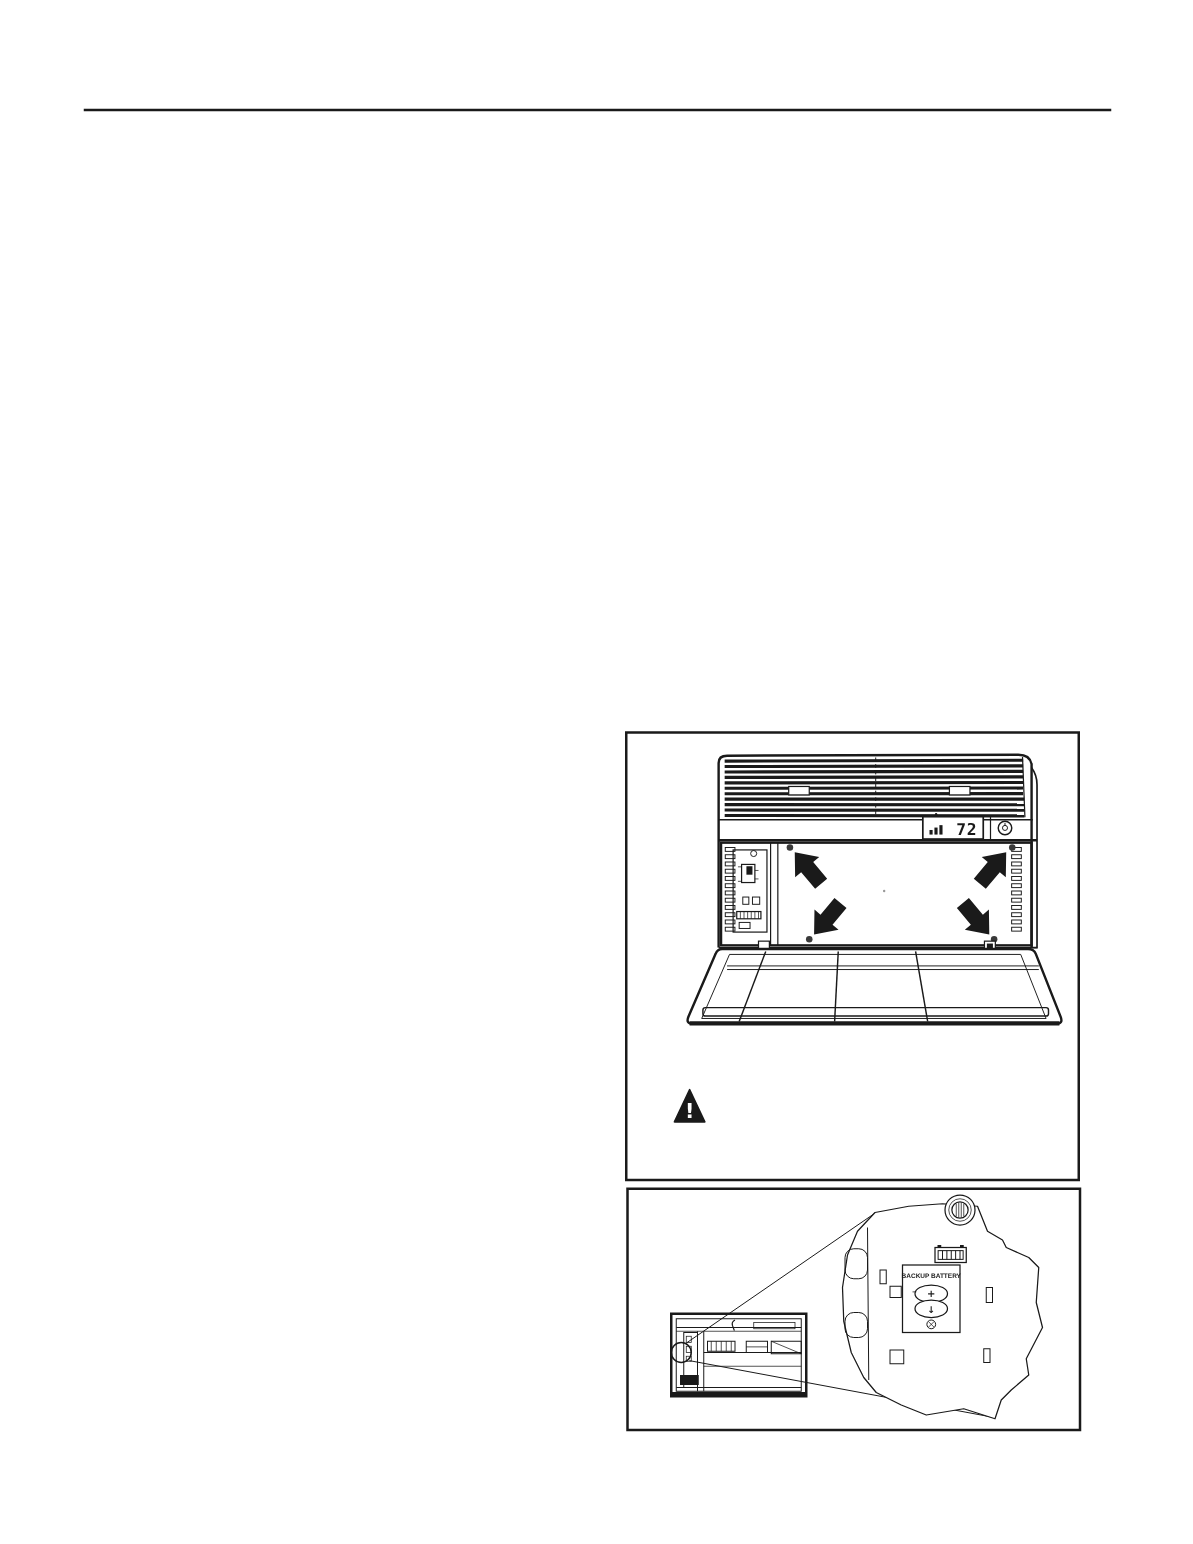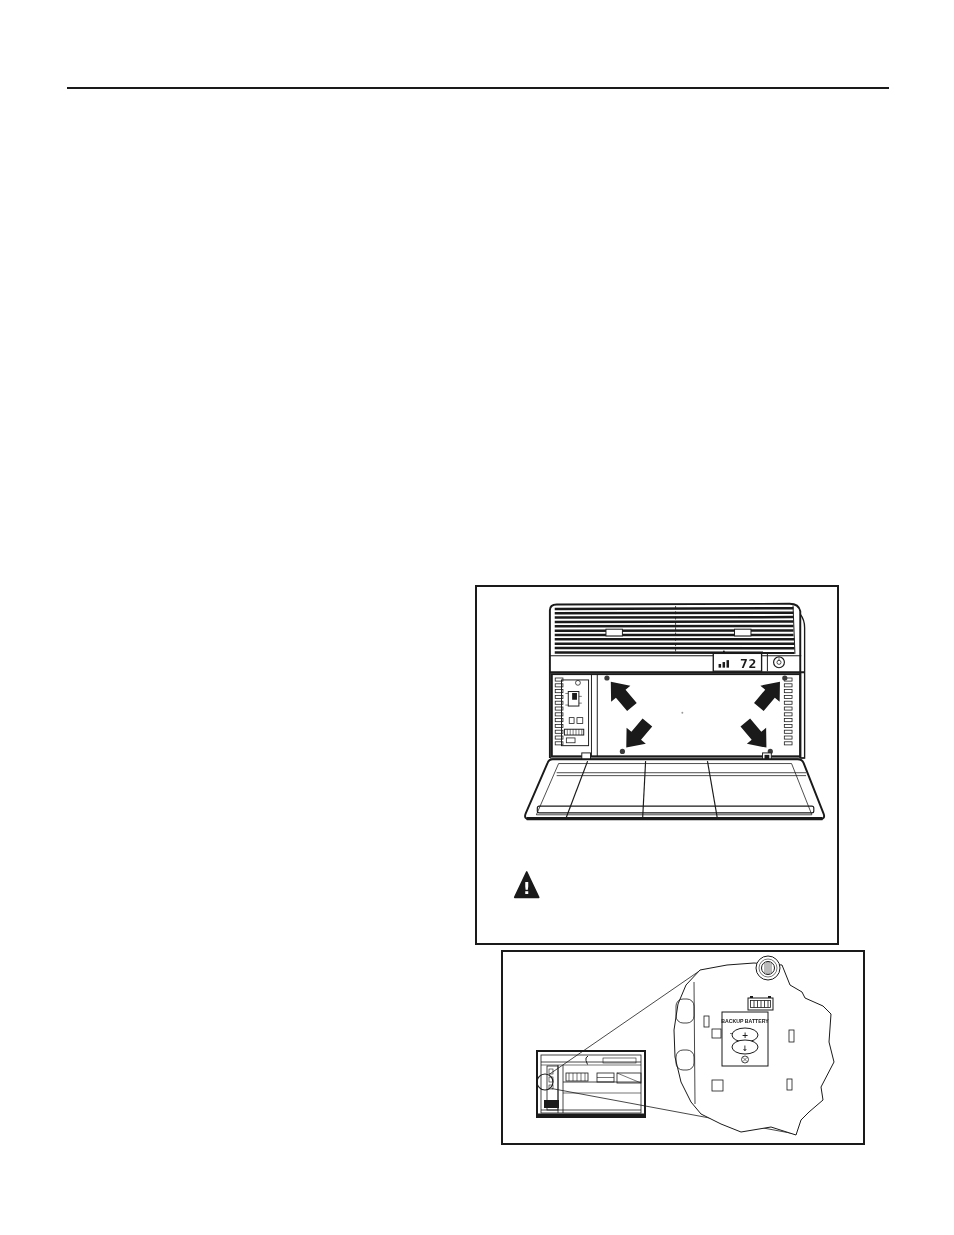--- a/index.html
+++ b/index.html
@@ -1,20 +1,20 @@
 <!DOCTYPE html>
 <html><head>
 <meta charset="utf-8">
 <style>
   html,body{margin:0;padding:0;background:#fff;}
   .page{position:relative;width:954px;height:1235px;background:#ffffff;overflow:hidden;
         font-family:"Liberation Sans",sans-serif;}
   .header-rule{position:absolute;left:67px;top:87px;width:822px;height:2px;background:#1a1a1a;}
   .figbox{position:absolute;border:2px solid #1a1a1a;background:#fff;box-sizing:border-box;}
-  .fig1{left:475px;top:585px;width:364px;height:360px;padding-left:12px;}
+  .fig1{left:500px;top:585px;width:364px;height:360px;padding-left:12px;}
   .fig2{left:501px;top:950px;width:364px;height:195px;}
   .figbox svg{display:block;width:100%;height:100%;}
   
   .s06{stroke:#1a1a1a;stroke-width:.6;fill:none}
   .s08{stroke:#1a1a1a;stroke-width:.8;fill:none}
   .s1{stroke:#1a1a1a;stroke-width:1;fill:none}
   .s12{stroke:#1a1a1a;stroke-width:1.2;fill:none}
   .s14{stroke:#1a1a1a;stroke-width:1.4;fill:none}
   .s2{stroke:#1a1a1a;stroke-width:2;fill:none}
   .sw1{stroke:#1a1a1a;stroke-width:1;fill:#fff}

